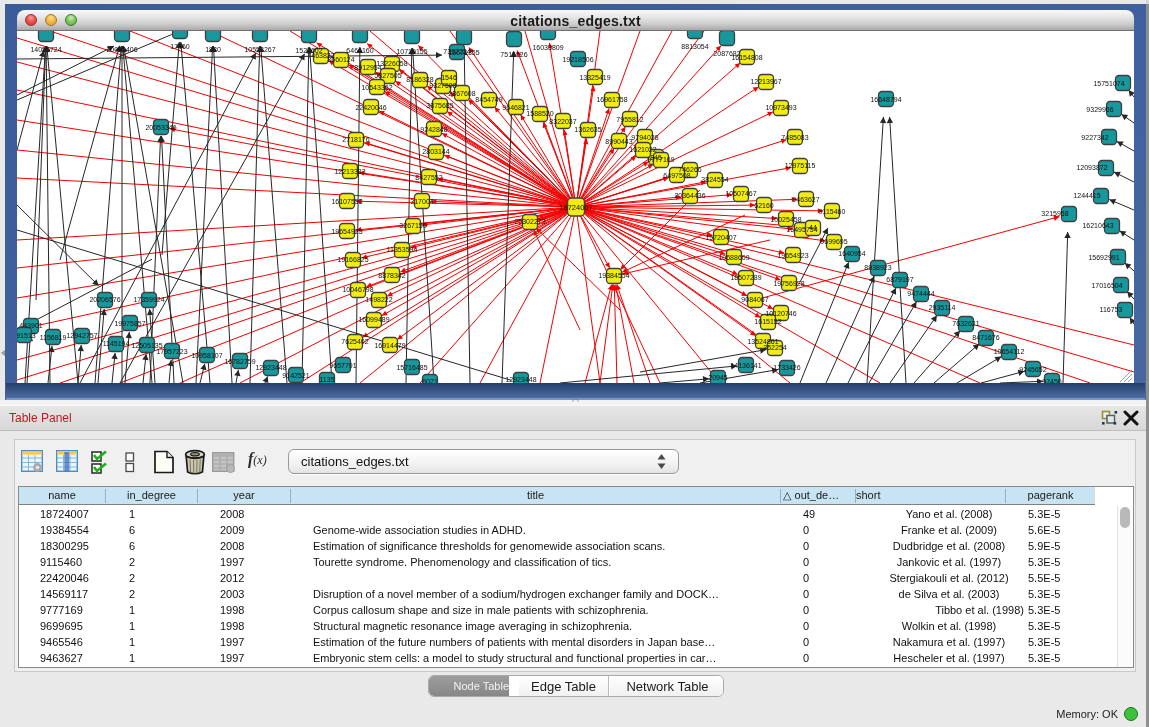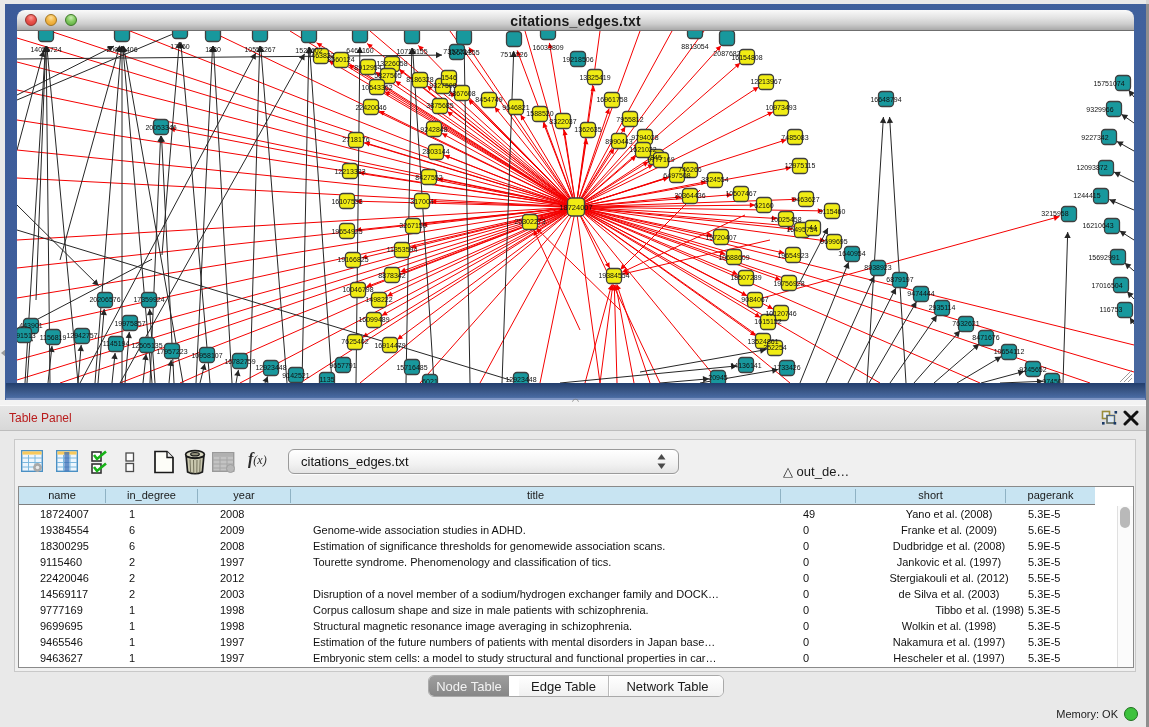--- a/index.html
+++ b/index.html
@@ -768,22 +768,22 @@
  <path d="M5.5 1 L9.5 6.5 H1.5 Z" fill="#4a4a4a"></path>
  <path d="M5.5 16 L1.5 10.5 H9.5 Z" fill="#4a4a4a"></path>
 </svg>
 
 <div class="abs" style="left:18px;top:486px;width:1116px;height:182px;background:#fff;border:1px solid #8a8a8a"></div>
 <div class="abs" style="left:19px;top:487px;width:1076px;height:18px;background:#c8e4f2;border-bottom:1px solid #7f7f7f"></div>
 <div class="abs hdr" style="left:19px;top:489px;width:86px;text-align:center;font-size:11px">name</div>
 <div class="abs hdr" style="left:106px;top:489px;width:91px;text-align:center;font-size:11px">in_degree</div>
 <div class="abs hdr" style="left:198px;top:489px;width:92px;text-align:center;font-size:11px">year</div>
 <div class="abs hdr" style="left:291px;top:489px;width:489px;text-align:center;font-size:11px">title</div>
-<div class="abs hdr" style="left:783px;top:464px;font-size:13px">△ out_de…</div>
-<div class="abs hdr" style="left:856px;top:489px;width:149px;text-align:center;font-size:11px">short</div>
+<div class="abs hdr" style="left:783px;top:489px;font-size:11px">△ out_de…</div>
+<div class="abs hdr" style="left:856px;top:489px;width:149px;font-size:11px">short</div>
 <div class="abs hdr" style="left:1006px;top:489px;width:89px;text-align:center;font-size:11px">pagerank</div>
 <svg class="abs" style="left:19px;top:487px" width="1076" height="18">
  <g stroke="#8fb2c4" stroke-width="1">
   <line x1="86.5" y1="2" x2="86.5" y2="16"></line>
       <line x1="178.5" y1="2" x2="178.5" y2="16"></line>
   <line x1="271.5" y1="2" x2="271.5" y2="16"></line>
       <line x1="761.5" y1="2" x2="761.5" y2="16"></line>
   <line x1="836.5" y1="2" x2="836.5" y2="16"></line>
       <line x1="986.5" y1="2" x2="986.5" y2="16"></line>
  </g>
@@ -875,21 +875,21 @@
     <span style="left:294px">Embryonic stem cells: a model to study structural and functional properties in car…</span>
     <span style="left:784px">0</span>
     <span style="left:855px;width:150px;text-align:center">Hescheler et al. (1997)</span>
     <span style="left:1009px">5.3E-5</span>
   </div>
 
 <div class="abs" style="left:1117px;top:506px;width:16px;height:161px;background:#fbfbfb;border-left:1px solid #e0e0e0"></div>
 <div class="abs" style="left:1120px;top:507px;width:10px;height:21px;background:#b9b9b9;border-radius:5px"></div>
 
 <div class="abs" style="left:428px;top:675px;width:296px;height:22px;border:1px solid #a9a9a9;border-radius:6px;background:#fff;overflow:hidden">
- <div class="abs" style="left:0;top:0;width:80px;height:22px;background:linear-gradient(#9d9d9d,#858585);color:#f3f3f3;font-size:13px;text-align:center;line-height:21px">Node Table</div>
+ <div class="abs" style="left:0;top:0;width:80px;height:22px;background:linear-gradient(#9d9d9d,#858585);color:#f3f3f3;font-size:11px;text-align:right;line-height:21px">Node Table</div>
  <div class="abs" style="left:90px;top:0;width:90px;height:22px;border-right:1px solid #bbb;background:linear-gradient(#fff,#efefef);color:#1a1a1a;font-size:13px;text-align:center;line-height:21px">Edge Table</div>
  <div class="abs" style="left:181px;top:0;width:115px;height:22px;background:linear-gradient(#fff,#efefef);color:#1a1a1a;font-size:13px;text-align:center;line-height:21px">Network Table</div>
 </div>
 
 <div class="abs" style="left:1000px;top:708px;width:118px;text-align:right;font-size:11px;color:#1c1c1c">Memory: OK</div>
 <div class="abs" style="left:1124px;top:707px;width:14px;height:14px;border-radius:50%;background:#3dc23d;border:1.5px solid #1f6f1f"></div>
 
 <style>
 .trow { position:absolute; left:19px; width:1097px; height:16px; font-size:11px; color:#111; }
 .trow span { position:absolute; top:2px; white-space:nowrap; }

